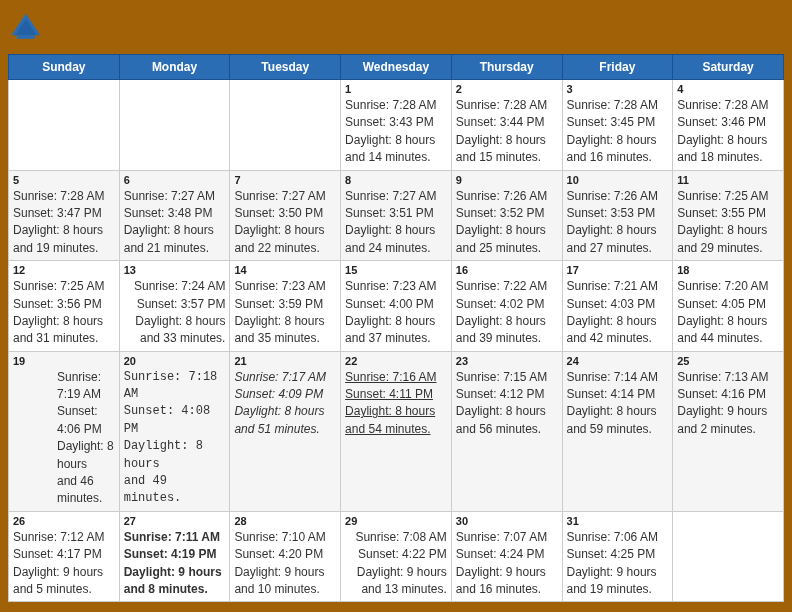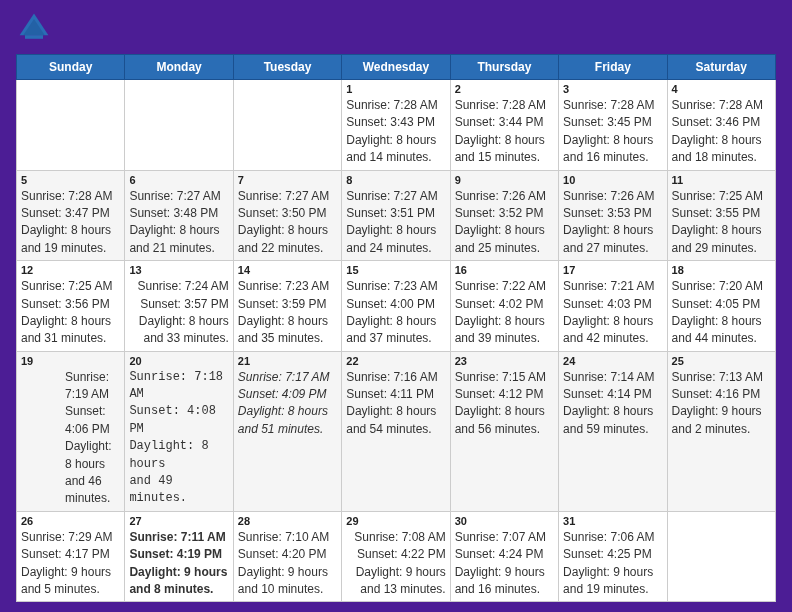--- a/index.html
+++ b/index.html
@@ -6,22 +6,22 @@
     body {
       font-family: Arial, sans-serif;
       background: #fff;
       width: 792px;
       height: 612px;
       overflow: hidden;
     }
     .page {
       width: 792px;
       height: 612px;
-      padding: 10px 16px;
-      background: #4c1d95;
+      padding: 10px 8px;
+      background: #a16207;
     }
     .header {
       display: flex;
       justify-content: space-between;
       align-items: flex-start;
       margin-bottom: 8px;
     }
     .logo {
       display: flex;
       align-items: center;
@@ -281,21 +281,21 @@
           </td>
           <td>
             <div class="day-number">21</div>
             <div class="day-info" style="white-space: pre-line; font-style: italic;">Sunrise: 7:17 AM
 Sunset: 4:09 PM
 Daylight: 8 hours
 and 51 minutes.</div>
           </td>
           <td>
             <div class="day-number">22</div>
-            <div class="day-info" style="white-space: pre-line;">Sunrise: 7:16 AM
+            <div class="day-info" style="white-space: pre-line; text-decoration: underline;">Sunrise: 7:16 AM
 Sunset: 4:11 PM
 Daylight: 8 hours
 and 54 minutes.</div>
           </td>
           <td>
             <div class="day-number">23</div>
             <div class="day-info" style="white-space: pre-line;">Sunrise: 7:15 AM
 Sunset: 4:12 PM
 Daylight: 8 hours
 and 56 minutes.</div>
@@ -311,21 +311,21 @@
             <div class="day-number">25</div>
             <div class="day-info" style="white-space: pre-line;">Sunrise: 7:13 AM
 Sunset: 4:16 PM
 Daylight: 9 hours
 and 2 minutes.</div>
           </td>
         </tr>
         <tr>
           <td>
             <div class="day-number">26</div>
-            <div class="day-info" style="white-space: pre-line;">Sunrise: 7:29 AM
+            <div class="day-info" style="white-space: pre-line;">Sunrise: 7:12 AM
 Sunset: 4:17 PM
 Daylight: 9 hours
 and 5 minutes.</div>
           </td>
           <td>
             <div class="day-number">27</div>
             <div class="day-info" style="white-space: pre-line; font-weight: bold;">Sunrise: 7:11 AM
 Sunset: 4:19 PM
 Daylight: 9 hours
 and 8 minutes.</div>

